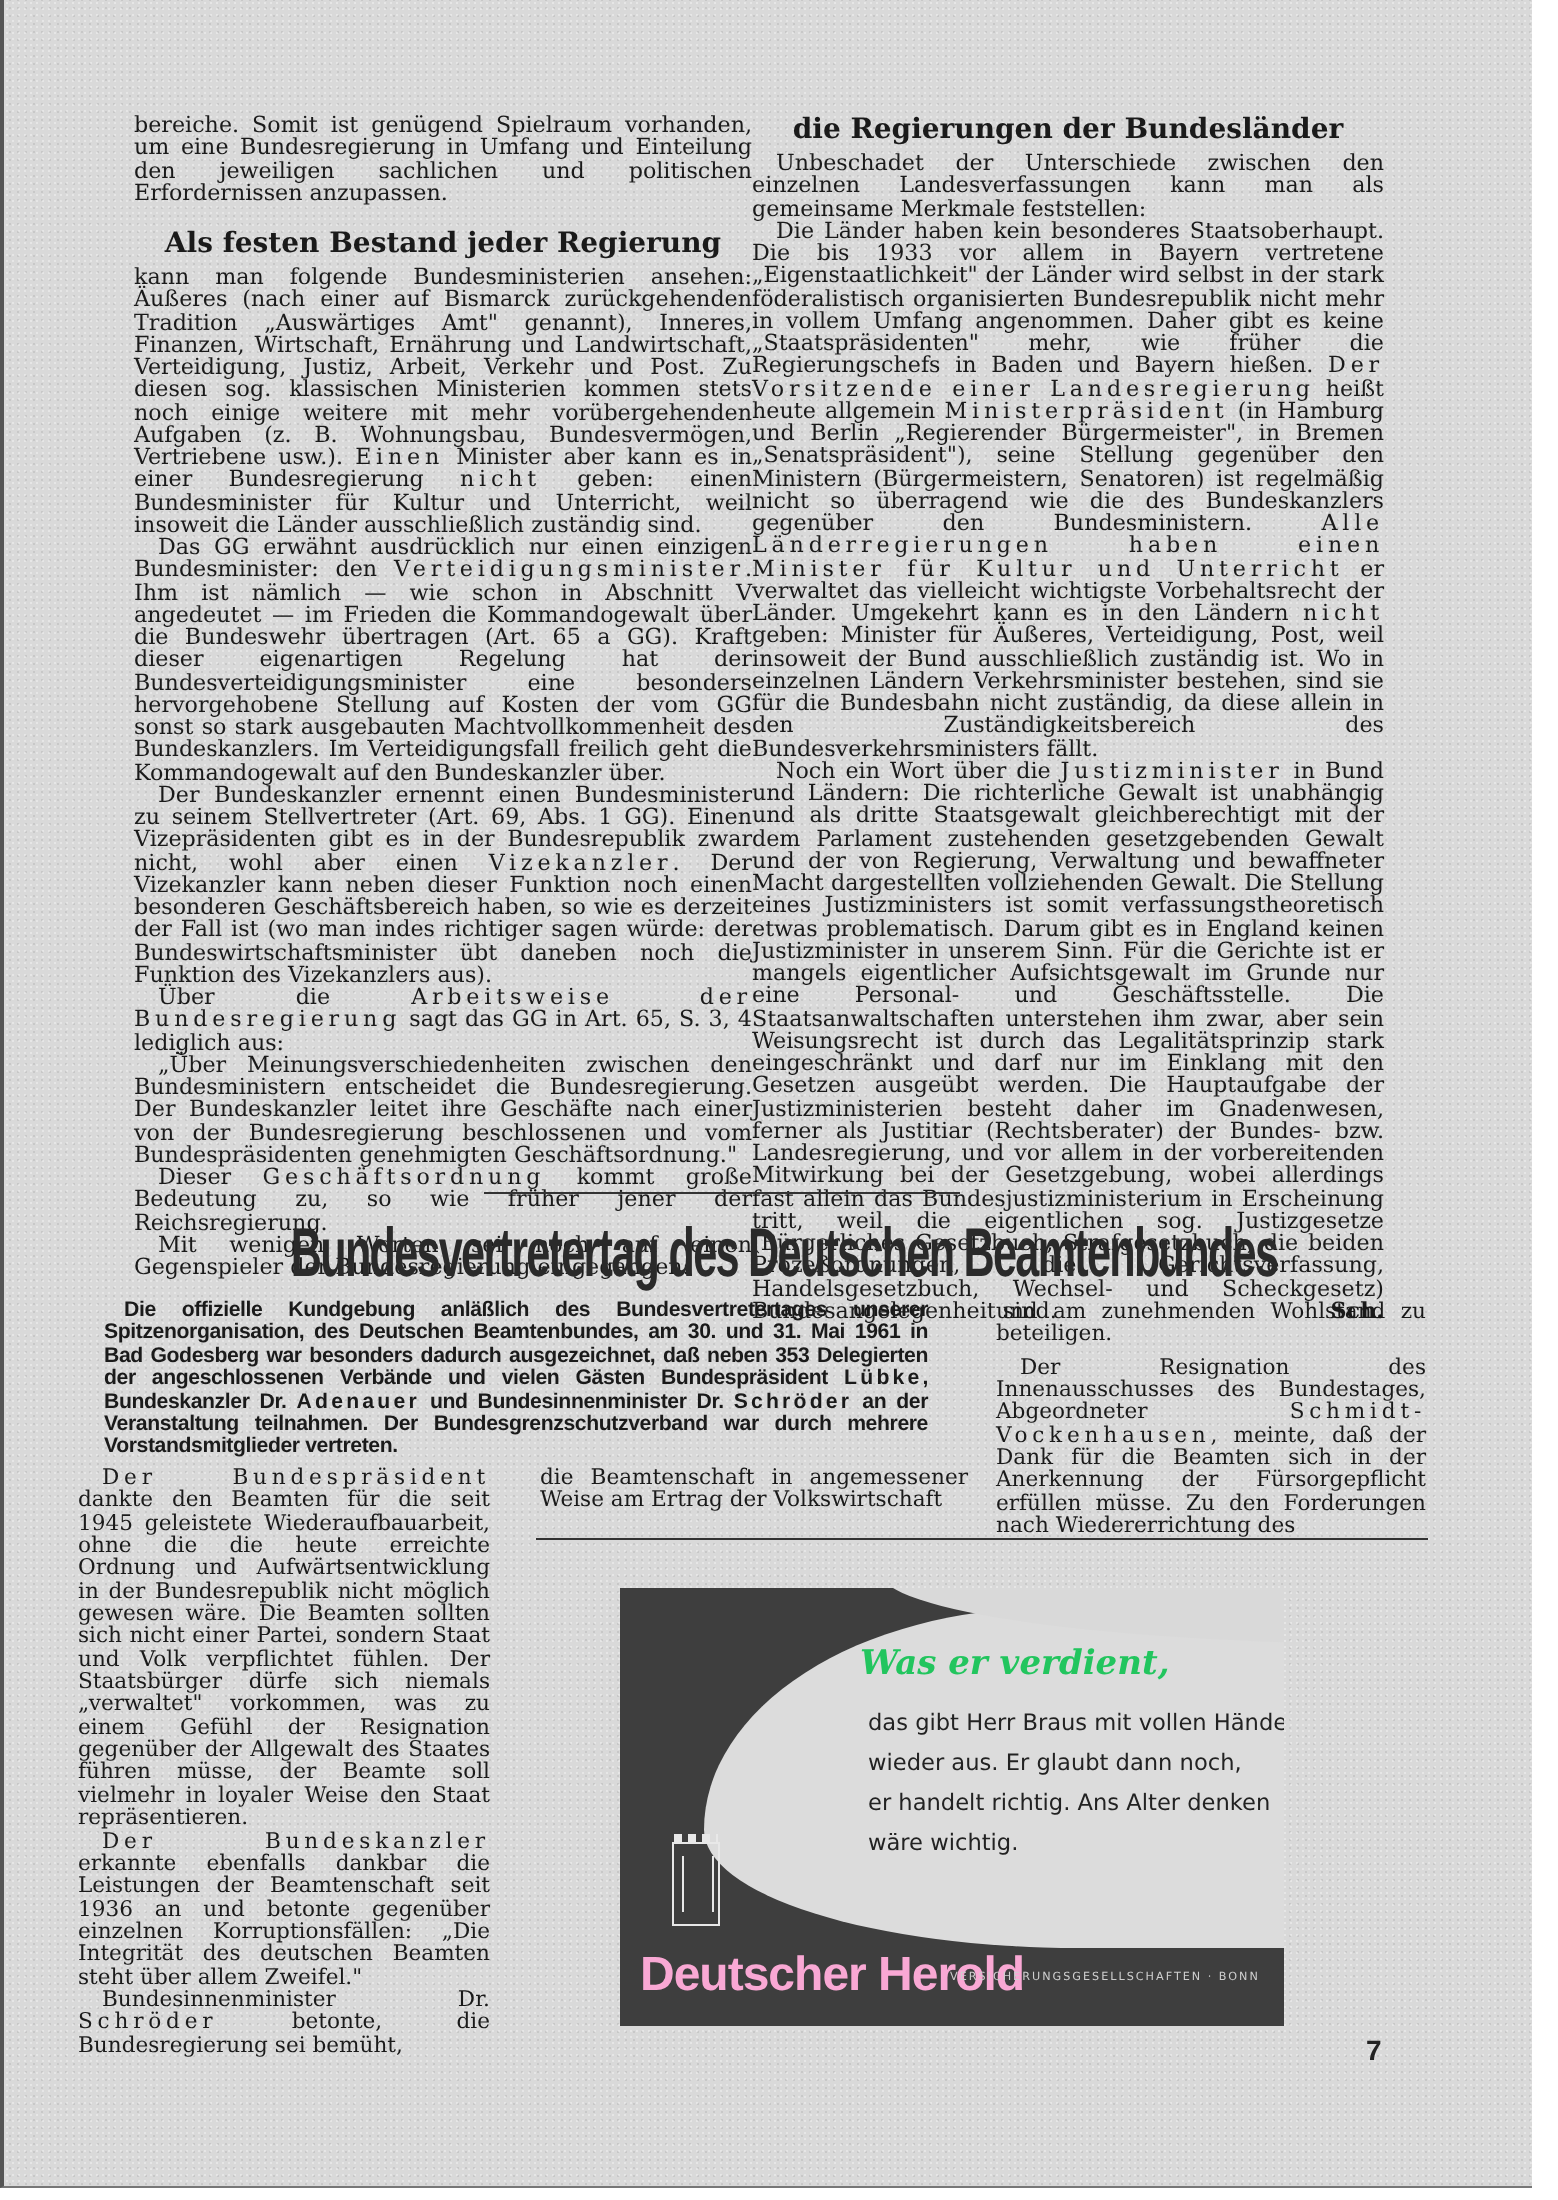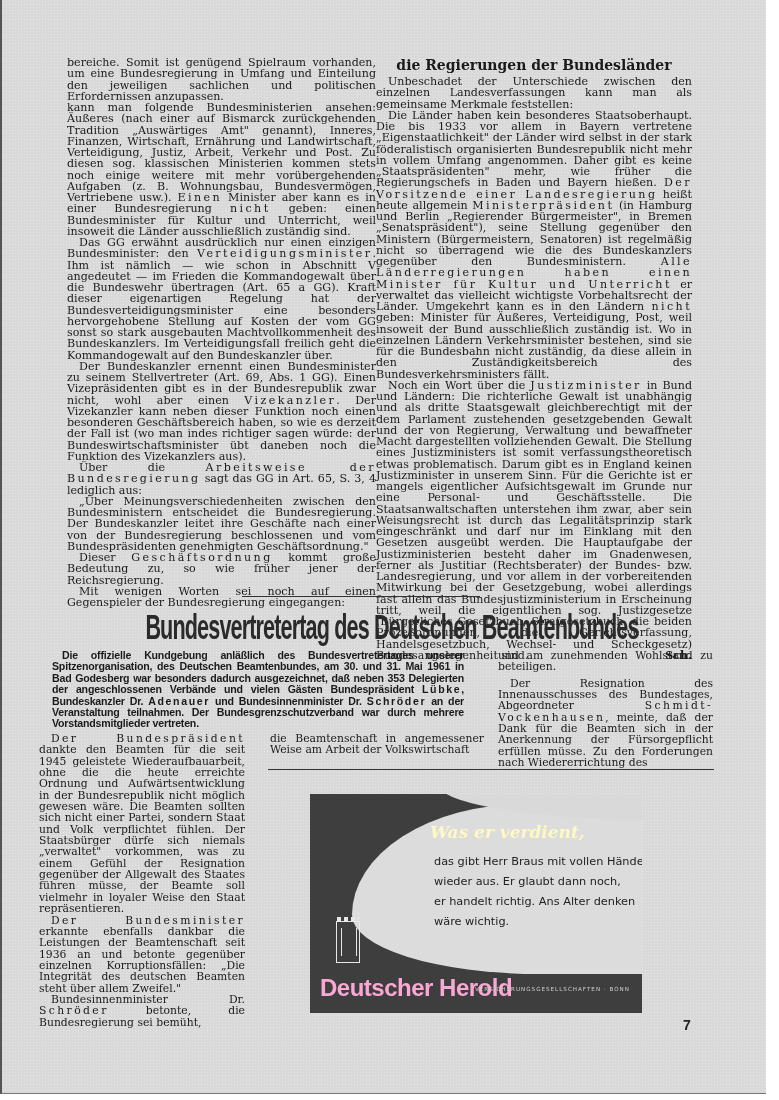--- a/index.html
+++ b/index.html
@@ -64,21 +64,21 @@
     border-radius: 55% 0 0 60% / 75% 0 0 40%;
   }
   #ad-cut {
     position: absolute; left: 130px; top: -8px; width: 260px; height: 36px;
     background: #d9d9d9;
     border-radius: 0 0 0 100% / 0 0 0 100%;
   }
   #ad-headline {
     position: absolute; left: 120px; top: 28px;
     font-family: "DejaVu Serif", serif; font-style: italic; font-weight: bold;
-    font-size: 17px; color: #fef9c3;
+    font-size: 17px; color: #22c55e;
   }
   #ad-body {
     position: absolute; left: 124px; top: 58px; width: 210px;
     font-family: "DejaVu Sans", sans-serif; font-size: 11.3px; line-height: 20px; color: #222;
   }
   #ad-body div { white-space: nowrap; }
   #ad-emblem {
     position: absolute; left: 26px; top: 127px; width: 22px; height: 40px;
     border: 1.5px solid #e8e8e8;
   }
@@ -104,20 +104,21 @@
     font-family: "Liberation Sans", sans-serif; font-weight: bold; font-size: 14px; color: #222;
   }
 </style>
 </head>
 <body>
 
 <div class="page">
 
   <div class="col" id="col-top-left">
     <p class="noind">bereiche. Somit ist genügend Spielraum vorhanden, um eine Bundesregierung in Umfang und Einteilung den jeweiligen sachlichen und politischen Erfordernissen anzupassen.</p>
+    <div class="h3">Als festen Bestand jeder Regierung</div>
     <p class="noind"><span>kann man folgende Bundesministerien ansehen: Äußeres (nach einer auf Bismarck zurückgehenden Tradition „Auswärtiges Amt" genannt), Inneres, Finanzen, Wirtschaft, Ernährung und Landwirtschaft, Verteidigung, Justiz, Arbeit, Verkehr und Post. Zu diesen sog. klassischen Ministerien kommen stets noch einige weitere mit mehr vorübergehenden Aufgaben (z. B. Wohnungsbau, Bundesvermögen, Vertriebene usw.). </span><span class="sp">Einen</span><span> Minister aber kann es in einer Bundesregierung </span><span class="sp">nicht</span><span> geben: einen Bundesminister für Kultur und Unterricht, weil insoweit die Länder ausschließlich zuständig sind.</span></p>
     <p><span>Das GG erwähnt ausdrücklich nur einen einzigen Bundesminister: den </span><span class="sp">Verteidigungsminister</span><span>. Ihm ist nämlich — wie schon in Abschnitt V angedeutet — im Frieden die Kommandogewalt über die Bundeswehr übertragen (Art. 65 a GG). Kraft dieser eigenartigen Regelung hat der Bundesverteidigungsminister eine besonders hervorgehobene Stellung auf Kosten der vom GG sonst so stark ausgebauten Machtvollkommenheit des Bundeskanzlers. Im Verteidigungsfall freilich geht die Kommandogewalt auf den Bundeskanzler über.</span></p>
     <p><span>Der Bundeskanzler ernennt einen Bundesminister zu seinem Stellvertreter (Art. 69, Abs. 1 GG). Einen Vizepräsidenten gibt es in der Bundesrepublik zwar nicht, wohl aber einen </span><span class="sp">Vizekanzler</span><span>. Der Vizekanzler kann neben dieser Funktion noch einen besonderen Geschäftsbereich haben, so wie es derzeit der Fall ist (wo man indes richtiger sagen würde: der Bundeswirtschaftsminister übt daneben noch die Funktion des Vizekanzlers aus).</span></p>
     <p><span>Über die </span><span class="sp">Arbeitsweise der Bundesregierung</span><span> sagt das GG in Art. 65, S. 3, 4 lediglich aus:</span></p>
     <p>„Über Meinungsverschiedenheiten zwischen den Bundesministern entscheidet die Bundesregierung. Der Bundeskanzler leitet ihre Geschäfte nach einer von der Bundesregierung beschlossenen und vom Bundespräsidenten genehmigten Geschäftsordnung."</p>
     <p><span>Dieser </span><span class="sp">Geschäftsordnung</span><span> kommt große Bedeutung zu, so wie früher jener der Reichsregierung.</span></p>
     <p>Mit wenigen Worten sei noch auf einen Gegenspieler der Bundesregierung eingegangen:</p>
   </div>
 
   <div class="col" id="col-top-right">
@@ -130,26 +131,26 @@
   <div class="rule" style="left:240px; top:596px; width:238px;"></div>
 
   <div id="headline">Bundesvertretertag des Deutschen Beamtenbundes</div>
 
   <div id="lead">
     <p><span>Die offizielle Kundgebung anläßlich des Bundesvertretertages unserer Spitzenorganisation, des Deutschen Beamtenbundes, am 30. und 31. Mai 1961 in Bad Godesberg war besonders dadurch ausgezeichnet, daß neben 353 Delegierten der angeschlossenen Verbände und vielen Gästen Bundespräsident </span><span class="sp" style="letter-spacing:1.6px">Lübke</span><span>, Bundeskanzler Dr. </span><span class="sp" style="letter-spacing:1.6px">Adenauer</span><span> und Bundesinnenminister Dr. </span><span class="sp" style="letter-spacing:1.6px">Schröder</span><span> an der Veranstaltung teilnahmen. Der Bundesgrenzschutzverband war durch mehrere Vorstandsmitglieder vertreten.</span></p>
   </div>
 
   <div class="col2" id="c-left">
     <p><span class="sp">Der Bundespräsident</span><span> dankte den Beamten für die seit 1945 geleistete Wiederaufbauarbeit, ohne die die heute erreichte Ordnung und Aufwärtsentwicklung in der Bundesrepublik nicht möglich gewesen wäre. Die Beamten sollten sich nicht einer Partei, sondern Staat und Volk verpflichtet fühlen. Der Staatsbürger dürfe sich niemals „verwaltet" vorkommen, was zu einem Gefühl der Resignation gegenüber der Allgewalt des Staates führen müsse, der Beamte soll vielmehr in loyaler Weise den Staat repräsentieren.</span></p>
-    <p><span class="sp">Der Bundesminister</span><span> erkannte ebenfalls dankbar die Leistungen der Beamtenschaft seit 1936 an und betonte gegenüber einzelnen Korruptionsfällen: „Die Integrität des deutschen Beamten steht über allem Zweifel."</span></p>
+    <p><span class="sp">Der Bundeskanzler</span><span> erkannte ebenfalls dankbar die Leistungen der Beamtenschaft seit 1936 an und betonte gegenüber einzelnen Korruptionsfällen: „Die Integrität des deutschen Beamten steht über allem Zweifel."</span></p>
     <p><span>Bundesinnenminister Dr. </span><span class="sp">Schröder</span><span> betonte, die Bundesregierung sei bemüht,</span></p>
   </div>
 
   <div class="col2" id="c-mid">
-    <p style="text-indent:0">die Beamtenschaft in angemessener Weise am Arbeit der Volkswirtschaft</p>
+    <p style="text-indent:0">die Beamtenschaft in angemessener Weise am Ertrag der Volkswirtschaft</p>
   </div>
 
   <div class="col2" id="c-right">
     <p style="text-indent:0">und am zunehmenden Wohlstand zu beteiligen.</p>
     <p><span>Der Resignation des Innenausschusses des Bundestages, Abgeordneter </span><span class="sp">Schmidt-Vockenhausen</span><span>, meinte, daß der Dank für die Beamten sich in der Anerkennung der Fürsorgepflicht erfüllen müsse. Zu den Forderungen nach Wiedererrichtung des</span></p>
   </div>
 
   <div class="rule" style="left:266px; top:769px; width:446px;"></div>
 
   <div id="ad">

